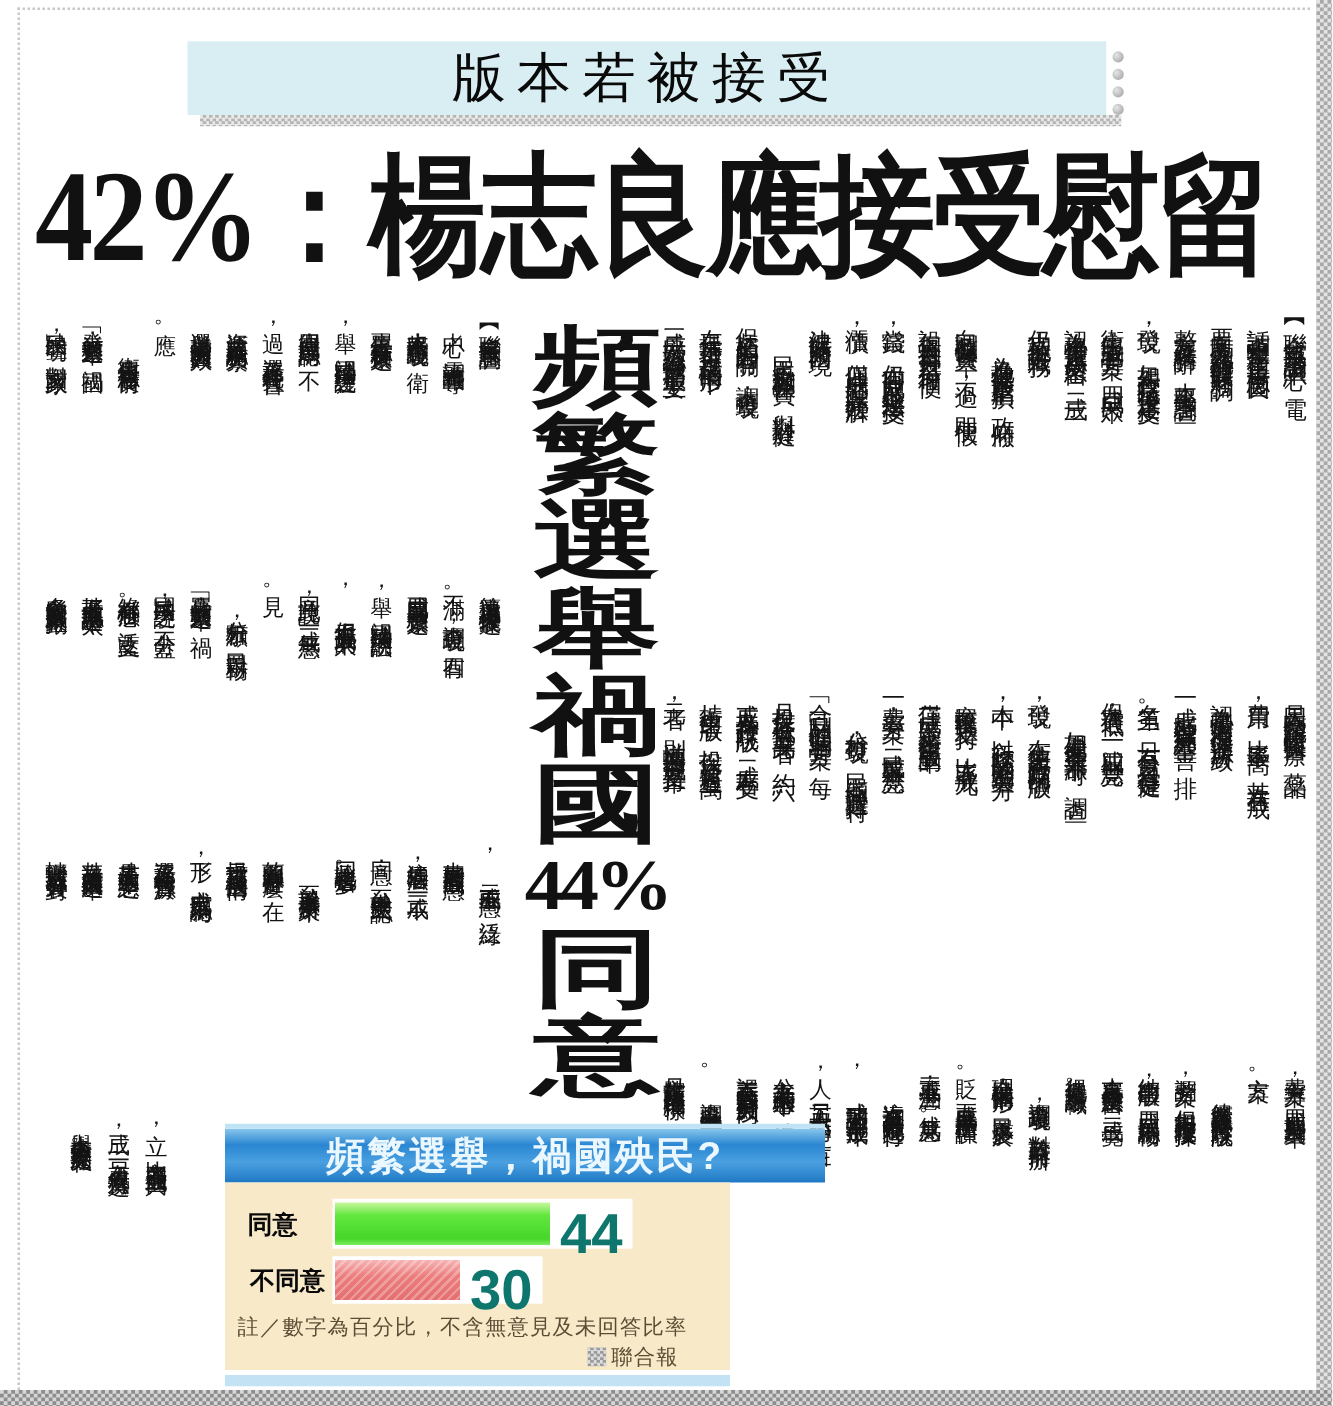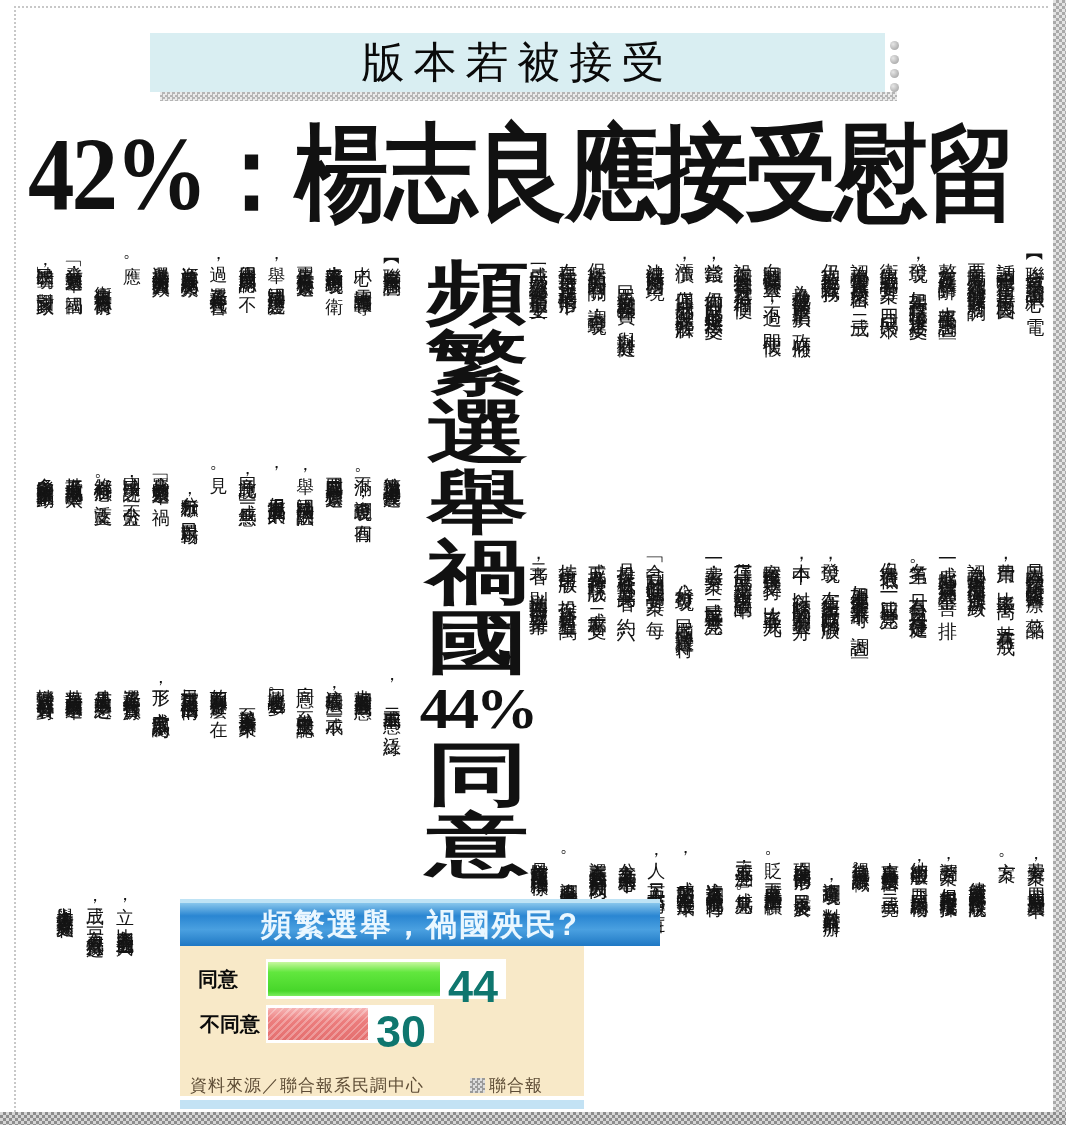--- a/index.html
+++ b/index.html
@@ -224,20 +224,20 @@
   <div class="clabel" style="left:198px;top:966px">同意</div>
   <div class="barback" style="left:266px;top:959px;width:240px;height:40px"></div>
   <div class="bar bar-agree" style="left:268px;top:962px;width:172px"></div>
   <div class="cval" style="left:448px;top:961px">44</div>
 
   <div class="clabel" style="left:200px;top:1011px">不同意</div>
   <div class="barback" style="left:266px;top:1005px;width:168px;height:38px"></div>
   <div class="bar bar-disagree" style="left:268px;top:1008px;width:100px"></div>
   <div class="cval" style="left:376px;top:1006px">30</div>
 
-  <div class="note" style="left:190px;top:1074px">資料來源／聯合報系民調中心</div>
+  <div class="note" style="left:190px;top:1050px">註／數字為百分比，不含無意見及未回答比率</div>
   <div class="note credit" style="left:470px;top:1074px">
     <span class="credit-sq"></span>
     <span>聯合報</span>
   </div>
   <div class="bluestrip"></div>
 
 </div>
 
 </body></html>

